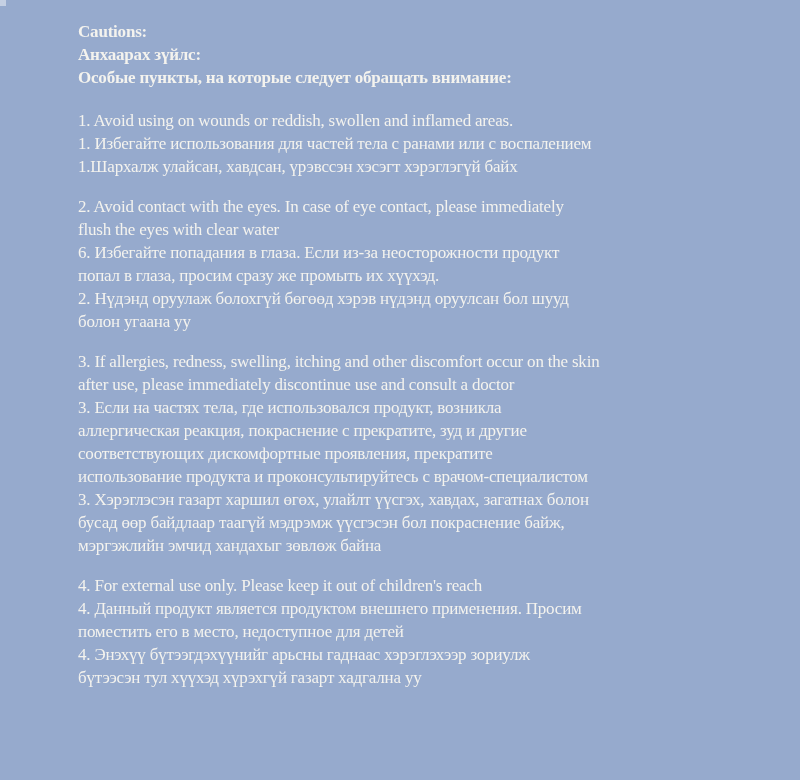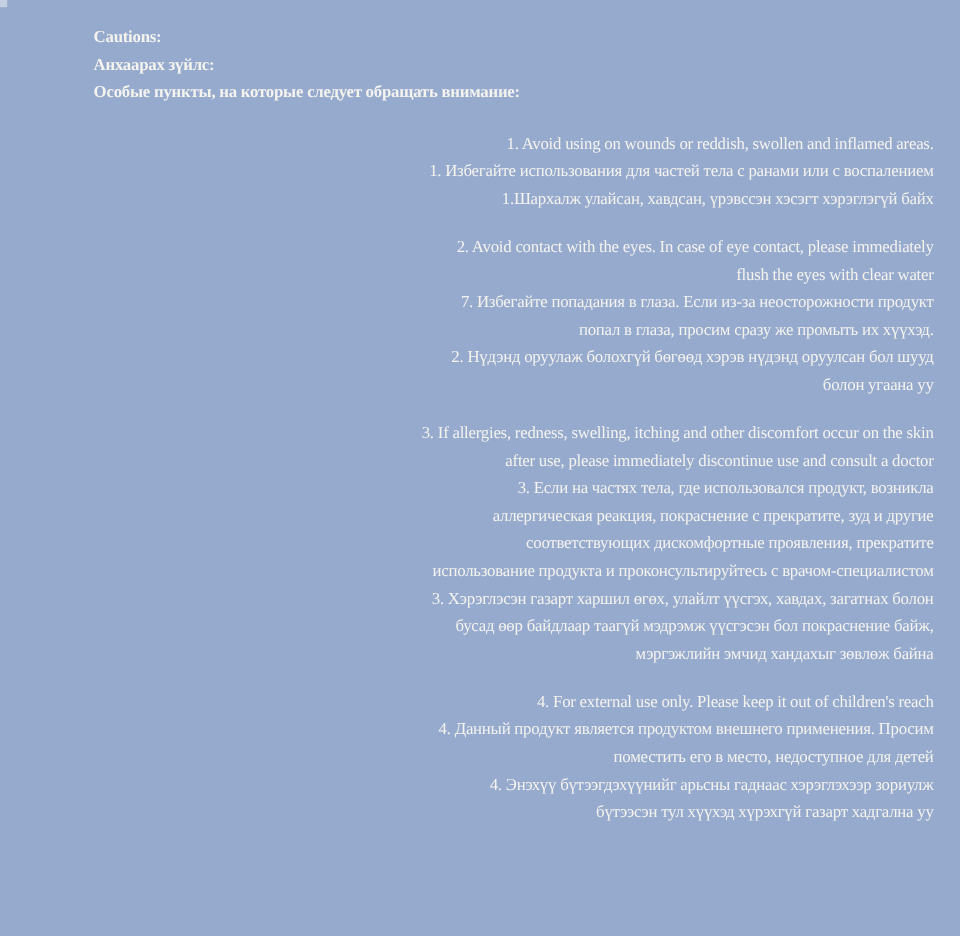--- a/index.html
+++ b/index.html
@@ -15,31 +15,30 @@
     color: #f4f3ee;
     position: relative;
   }
   .label-root {
     position: absolute;
     top: 20px;
     left: 78px;
     width: 700px;
   }
   .line {
-    font-size: 14px;
+    font-size: 17px;
     line-height: 23px;
     white-space: nowrap;
     letter-spacing: -0.2px;
   }
   .header-line {
     font-weight: bold;
   }
   .section {
     margin-top: 17px;
-    text-align: right;
   }
   .sections {
     margin-top: 20px;
   }
   .corner-artifact {
     position: absolute;
     top: 0;
     left: 0;
     width: 6px;
     height: 6px;
@@ -59,21 +58,21 @@
     </div>
   <div class="sections">
       <div class="section">
         <div class="line">1. Avoid using on wounds or reddish, swollen and inflamed areas.</div>
         <div class="line">1. Избегайте использования для частей тела с ранами или с воспалением</div>
         <div class="line">1.Шархалж улайсан, хавдсан, үрэвссэн хэсэгт хэрэглэгүй байх</div>
       </div>
       <div class="section">
         <div class="line">2. Avoid contact with the eyes. In case of eye contact, please immediately</div>
         <div class="line">flush the eyes with clear water</div>
-        <div class="line">7. Избегайте попадания в глаза. Если из-за неосторожности продукт</div>
+        <div class="line">6. Избегайте попадания в глаза. Если из-за неосторожности продукт</div>
         <div class="line">попал в глаза, просим сразу же промыть их хүүхэд.</div>
         <div class="line">2. Нүдэнд оруулаж болохгүй бөгөөд хэрэв нүдэнд оруулсан бол шууд</div>
         <div class="line">болон угаана уу</div>
       </div>
       <div class="section">
         <div class="line">3. If allergies, redness, swelling, itching and other discomfort occur on the skin</div>
         <div class="line">after use, please immediately discontinue use and consult a doctor</div>
         <div class="line">3. Если на частях тела, где использовался продукт, возникла</div>
         <div class="line">аллергическая реакция, покраснение с прекратите, зуд и другие</div>
         <div class="line">соответствующих дискомфортные проявления, прекратите</div>

